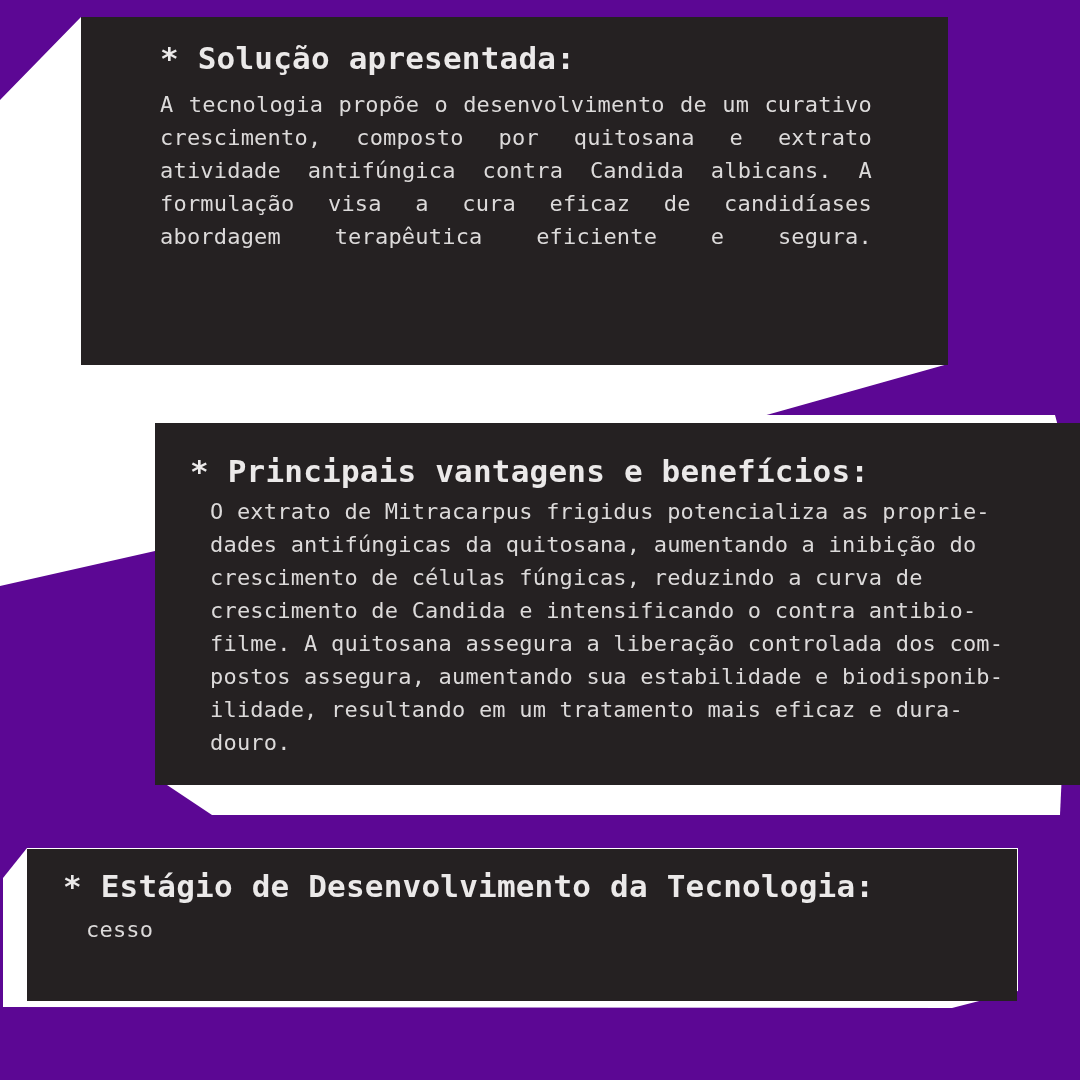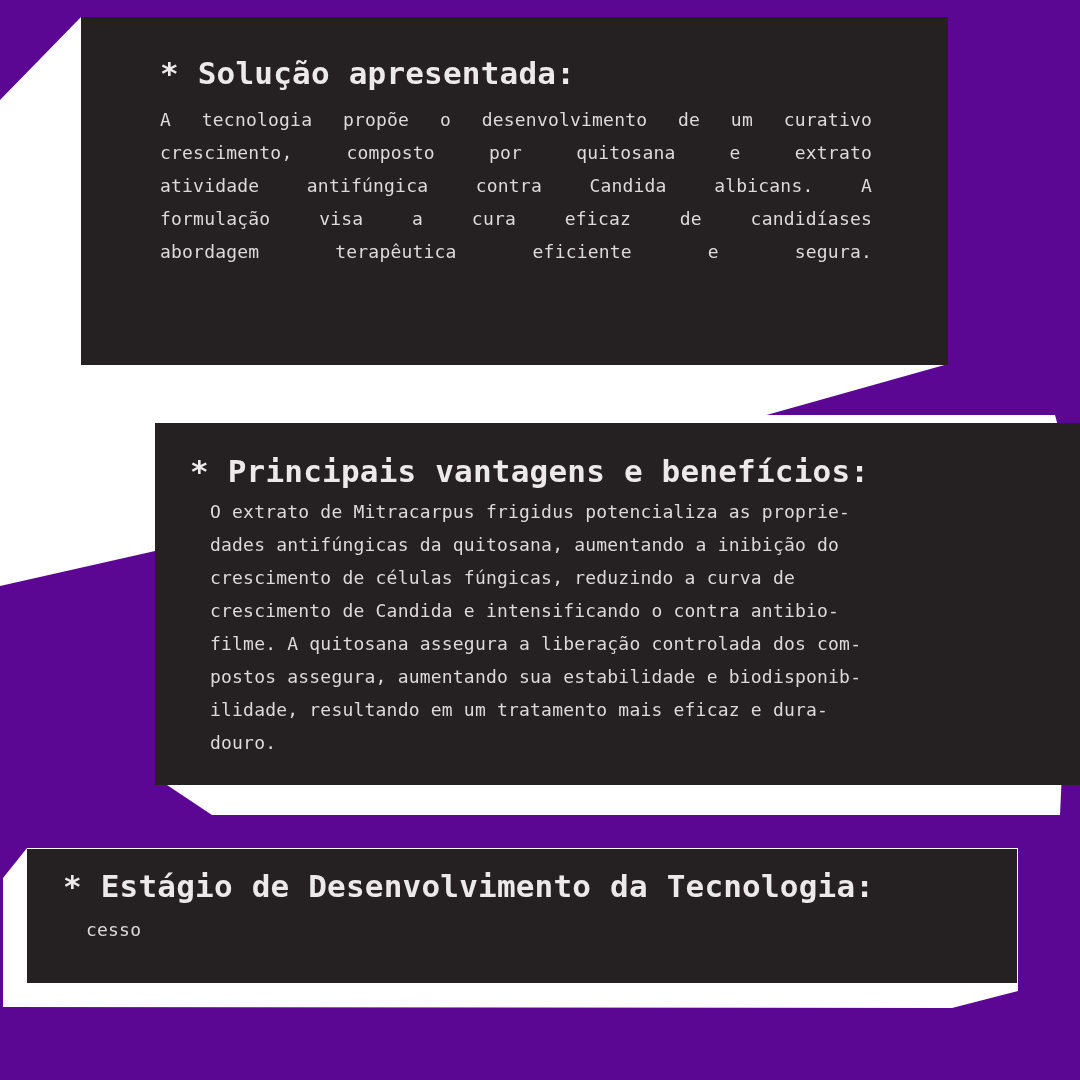--- a/index.html
+++ b/index.html
@@ -19,43 +19,43 @@
   .panel-inner { position:relative; }
   .panel-title {
     font-weight:bold;
     font-size:31px;
     line-height:40px;
     color:#ebe9e9;
     white-space:nowrap;
     letter-spacing:0.2px;
   }
   .panel-body {
-    font-size:18px;
+    font-size:22px;
     line-height:33px;
     letter-spacing:0.2px;
   }
   .panel-body .line { white-space:nowrap; }
 
   
   .panel-solution { left:81px; top:17px; width:867px; height:348px; }
-  .panel-solution .panel-inner { padding:36px 0 0 79px; }
+  .panel-solution .panel-inner { padding:21px 0 0 79px; }
   .panel-solution .panel-body { margin-top:10px; width:712px; }
   .panel-solution .panel-body .line {
     white-space:normal;
     text-align:justify;
     text-align-last:justify;
   }
 
   
   .panel-advantages { left:155px; top:423px; width:940px; height:362px; }
   .panel-advantages .panel-inner { padding:28px 0 0 35px; }
   .panel-advantages .panel-body { margin-top:4px; margin-left:20px; }
 
   
-  .panel-stage { left:27px; top:849px; width:990px; height:134px; }
+  .panel-stage { left:27px; top:849px; width:990px; height:152px; }
   .panel-stage .panel-inner { padding:17px 0 0 36px; }
   .panel-stage .panel-body { margin-top:7px; margin-left:23px; }
 </style>
 </head>
 <body>
 
 <div class="canvas">
 
   <svg class="bg-svg" viewBox="0 0 1080 1080" aria-hidden="true">
     <rect x="0" y="0" width="1080" height="1080" fill="#5c0794"></rect>

